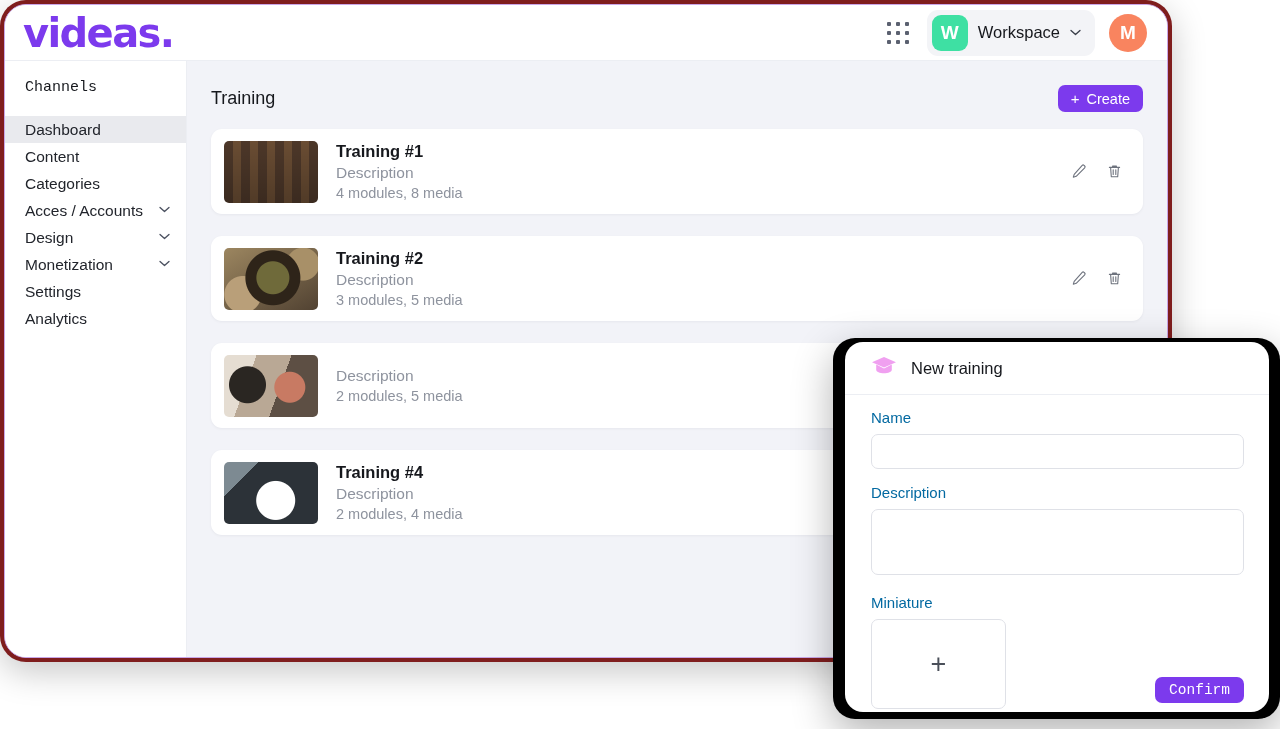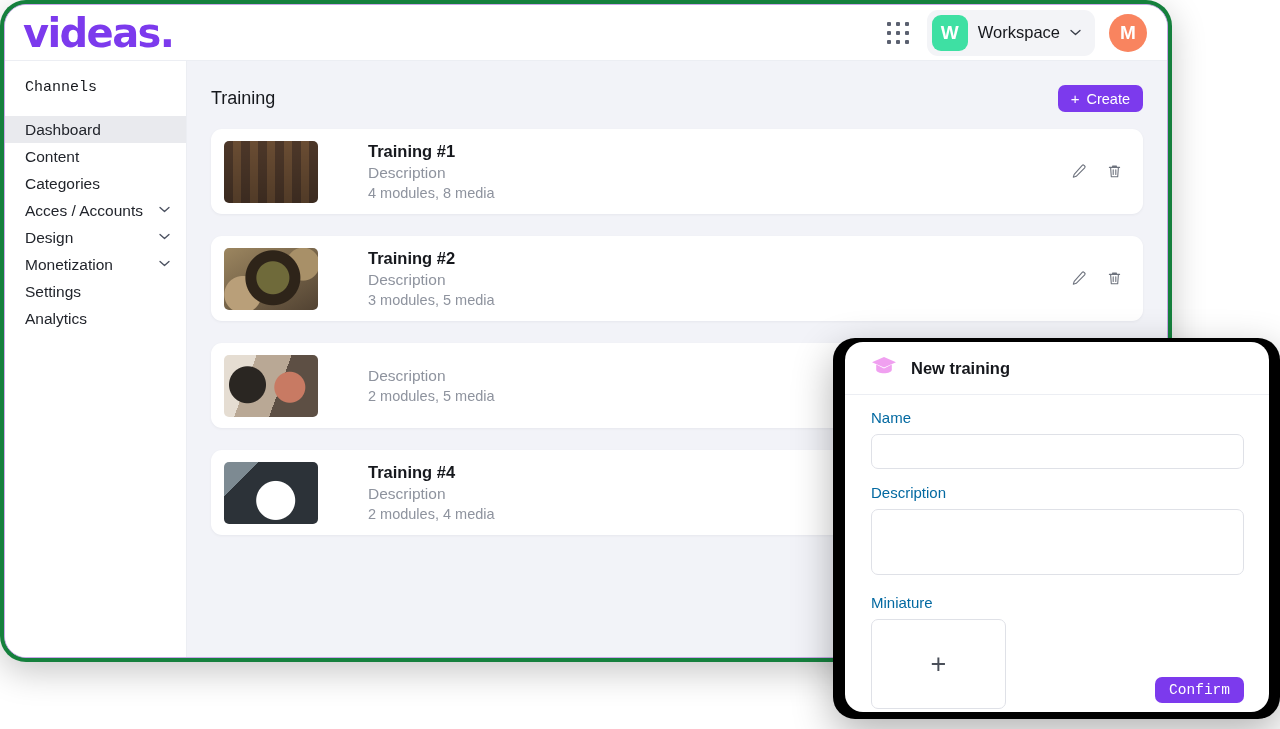--- a/index.html
+++ b/index.html
@@ -21,21 +21,21 @@
     background: #ffffff;
   }
 
   
   .app-frame {
     position: absolute;
     left: 0px;
     top: 0px;
     width: 1172px;
     height: 662px;
-    background: #15803d;
+    background: #7f1d1d;
     border-radius: 26px;
     box-shadow: 0 10px 34px rgba(0,0,0,0.22);
   }
   .app-window {
     position: absolute;
     left: 4px;
     top: 4px;
     width: 1164px;
     height: 654px;
     background: #f2f3f8;
@@ -198,21 +198,20 @@
   .cards { padding: 17px 26px 0 24px; }
   .card {
     display: flex;
     align-items: center;
     background: #ffffff;
     border-radius: 11px;
     height: 85px;
     margin-bottom: 22px;
     padding: 0 18px 0 13px;
     box-shadow: 0 1px 3px rgba(20,22,30,0.05);
-    gap: 32px;
   }
   .thumb {
     width: 94px;
     height: 62px;
     border-radius: 5px;
     flex: 0 0 auto;
     background-size: cover;
     background-position: center;
   }
   .thumb-1 {
@@ -293,21 +292,20 @@
     border-radius: 18px;
     overflow: hidden;
   }
   .modal-head {
     display: flex;
     align-items: center;
     gap: 14px;
     height: 53px;
     padding: 0 22px 0 26px;
     border-bottom: 1px solid #eceef3;
-    font-weight: bold;
   }
   .modal-title {
     font-size: 16.5px;
     color: #16181d;
   }
   .modal-body { padding: 14px 25px 0 26px; }
   .field-label {
     font-size: 15px;
     color: #0369a1;
     margin-bottom: 8px;

